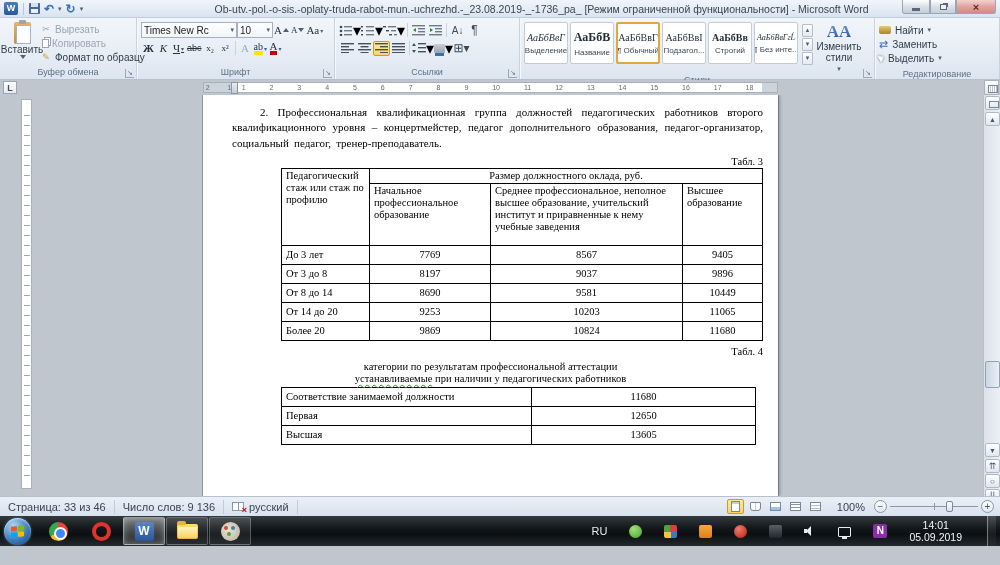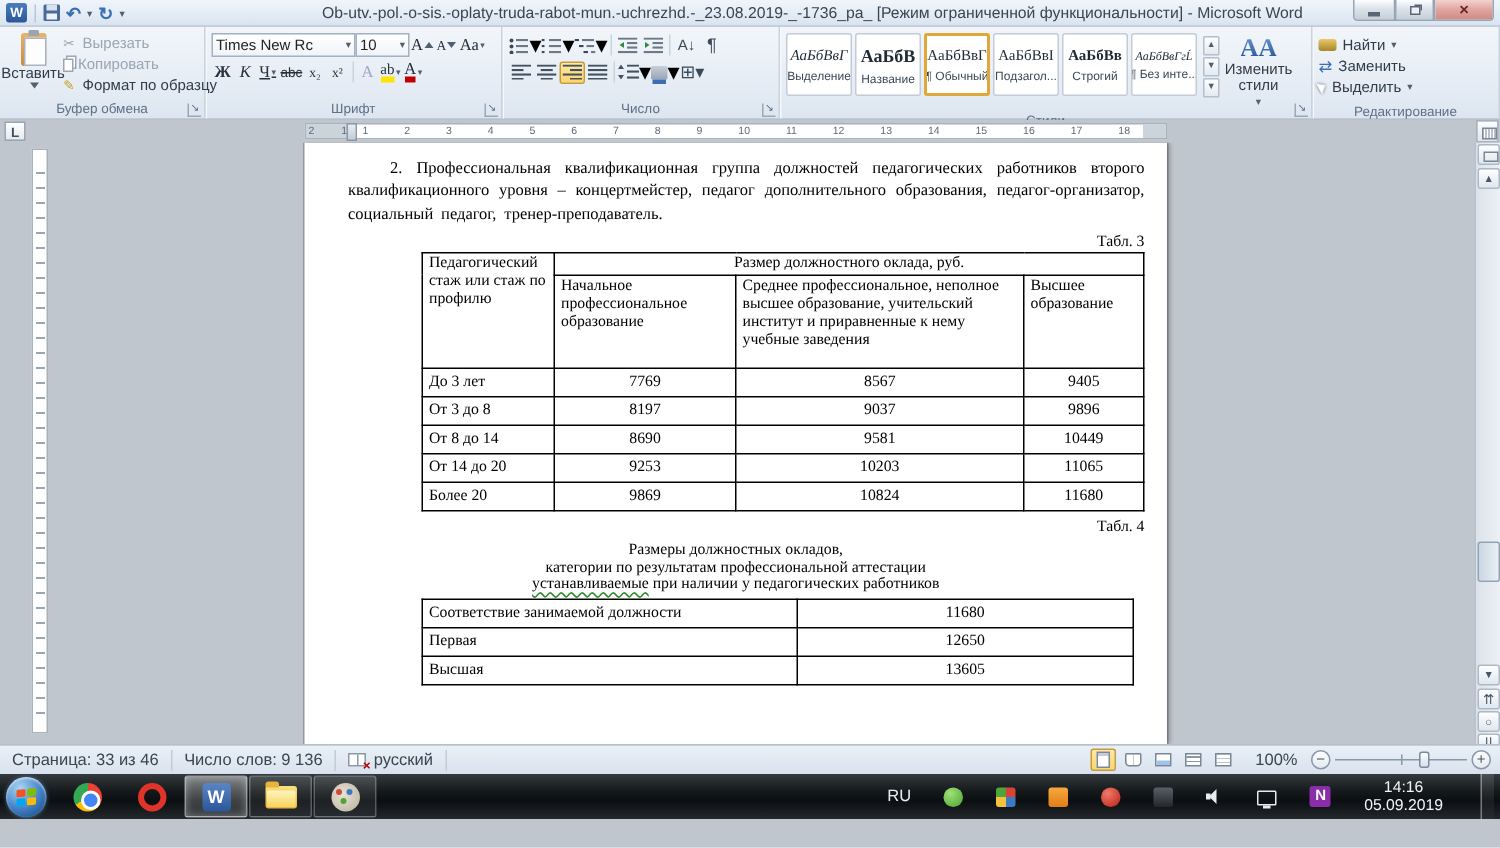--- a/index.html
+++ b/index.html
@@ -419,21 +419,21 @@
           <span class="pbtn">
               <span class="bucket"></span>
               <span class="dd">▾</span>
             </span>
           <span class="pbtn borders-ic">
               <span>⊞</span>
               <span class="dd">▾</span>
             </span>
         </div>
       </div>
-      <div class="g-label">Число</div>
+      <div class="g-label">Ссылки</div>
       <span class="launcher">↘</span>
     </div>
 
     <div class="group" style="width:355px">
       <div class="g-body">
         <div class="sty-gallery">
           <div class="sty-item">
               <span class="sty-sample i">АаБбВвГ</span>
               <span class="sty-name">Выделение</span>
             </div>
@@ -563,21 +563,20 @@
           <td>Более 20</td>
               <td class="num">9869</td>
               <td class="num">10824</td>
               <td class="num">11680</td>
         </tr>
       </tbody>
         </table>
 
       <div class="tbl-label">Табл. 4</div>
       <div class="t4-title">
-        <div>Размеры должностных окладов,</div>
         <div>категории по результатам профессиональной аттестации</div>
         <div><span class="grammar">устанавливаемые</span><span> при наличии у педагогических работников</span></div>
       </div>
 
       <table class="doc-t t4">
         <colgroup>
             <col style="width:250px">
             <col style="width:224px">
           </colgroup>
         <tbody>
@@ -669,18 +668,18 @@
     <div class="tray">
       <span class="tray-lang">RU</span>
       <span class="ti green"></span>
       <span class="ti multi"></span>
       <span class="ti orange"></span>
       <span class="ti red"></span>
       <span class="ti black"></span>
       <span class="spk"></span>
       <span class="net"></span>
       <span class="onenote-ic">N</span>
-      <span class="clock"><span>14:16</span><br><span>05.09.2019</span></span>
+      <span class="clock"><span>14:01</span><br><span>05.09.2019</span></span>
       <span class="show-desktop"></span>
     </div>
   </div>
 
 </div>
 
 </body></html>

